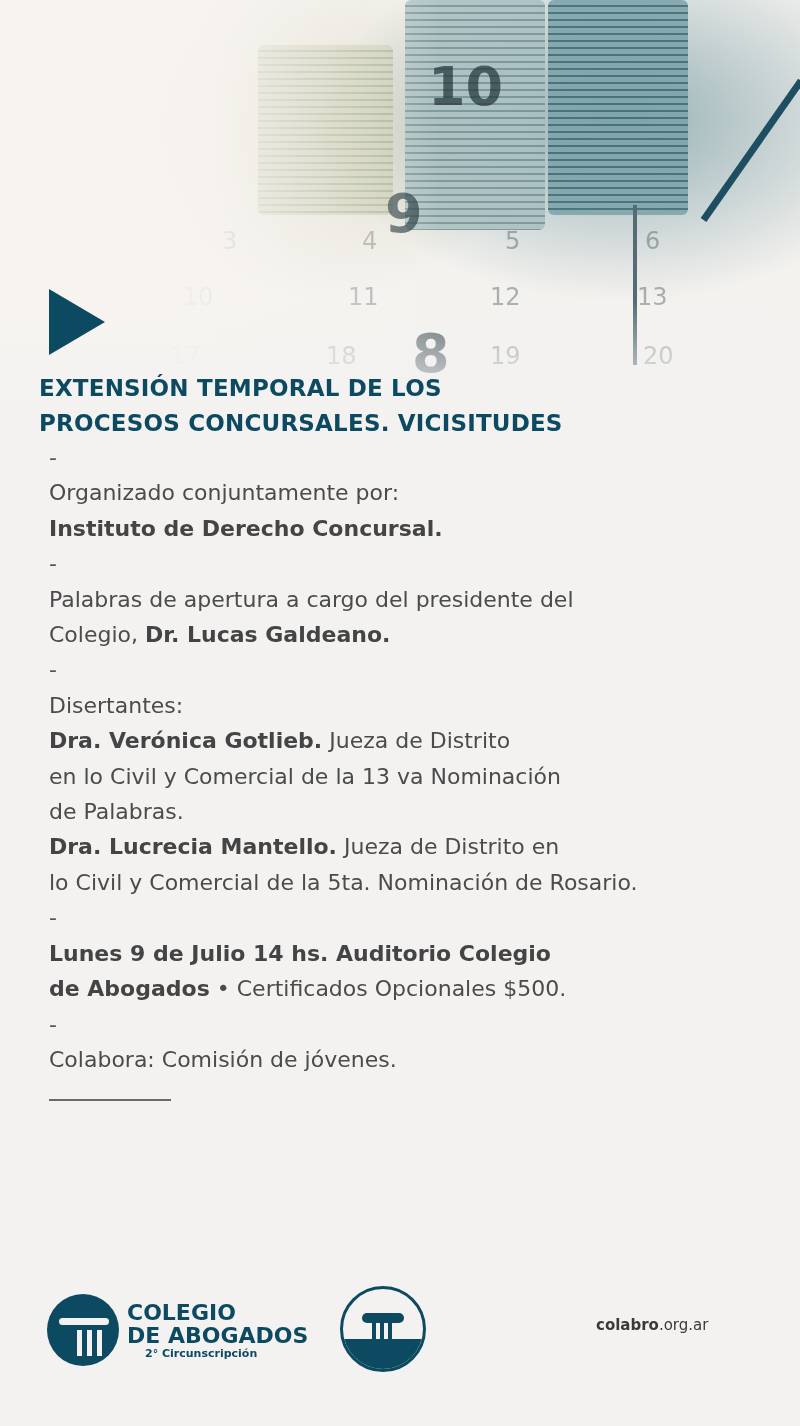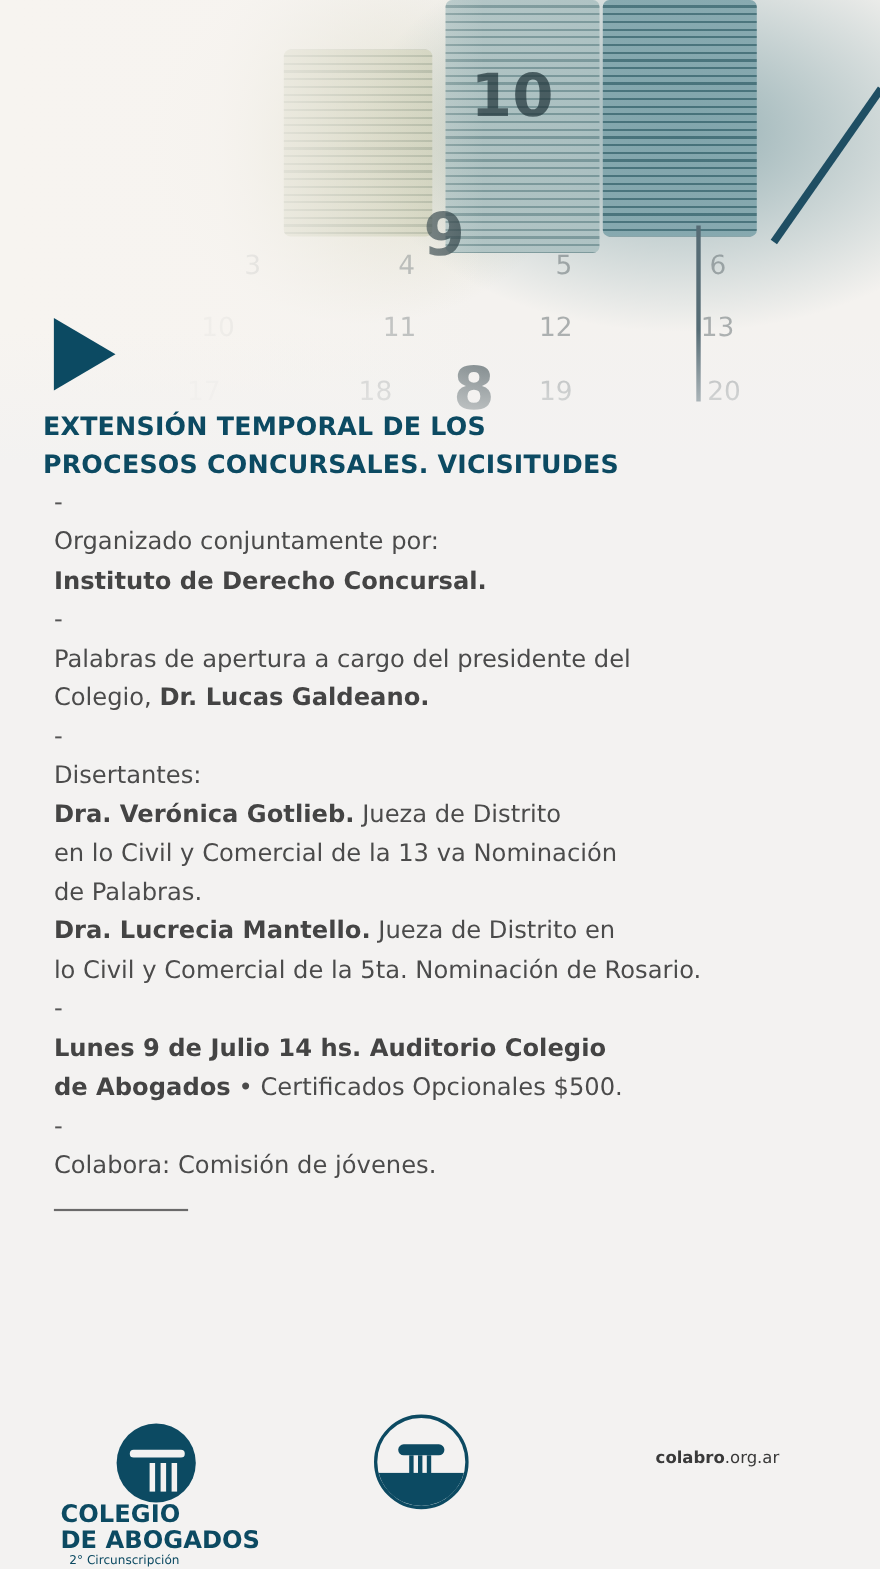--- a/index.html
+++ b/index.html
@@ -52,27 +52,27 @@
   .content {
     position: absolute; left: 49px; top: 440px; width: 745px;
     font-size: 22px; line-height: 35.4px; color: #4b4b4b;
   }
   .content p { margin: 0; }
   .content b { color: #444; font-weight: bold; }
   .sep { color: #555; }
   .rule { width: 122px; height: 2px; background: #6a6a6a; margin-top: 22px; }
 
   .footer { position: absolute; left: 0; top: 1290px; width: 800px; height: 80px; }
-  .logo-main { position: absolute; left: 47px; top: 4px; display: flex; align-items: center; flex-direction: column; }
+  .logo-main { position: absolute; left: 47px; top: 4px; display: flex; align-items: center; }
   .logo-circle {
     width: 72px; height: 72px; border-radius: 50%; background: #0c4a62; position: relative; overflow: hidden;
   }
   .logo-circle .col { position: absolute; background: #f3f2f1; }
   .logo-text { margin-left: 8px; color: #0c4a62; font-weight: bold; line-height: 23px; font-size: 22px; }
-  .logo-text .sub { font-size: 11px; line-height: 13px; font-weight: normal; display: block; margin-left: 8px; }
+  .logo-text .sub { font-size: 11px; line-height: 13px; font-weight: bold; display: block; margin-left: 18px; }
   .seal {
     position: absolute; left: 340px; top: -4px; width: 86px; height: 86px; border-radius: 50%;
     border: 3px solid #0c4a62; box-sizing: border-box; background: #f3f2f1; overflow: hidden;
   }
   .seal .band { position: absolute; left: 0; right: 0; bottom: 0; height: 30px; background: #0c4a62; }
   .seal .cap { position: absolute; left: 19px; top: 24px; width: 42px; height: 10px; border-radius: 6px; background: #0c4a62; }
   .seal .shaft { position: absolute; top: 34px; width: 4px; height: 22px; background: #0c4a62; }
   .url { position: absolute; left: 596px; top: 26px; font-size: 15px; color: #3a3a3a; }
   .url b { font-weight: bold; color: #3a3a3a; }
 </style>

